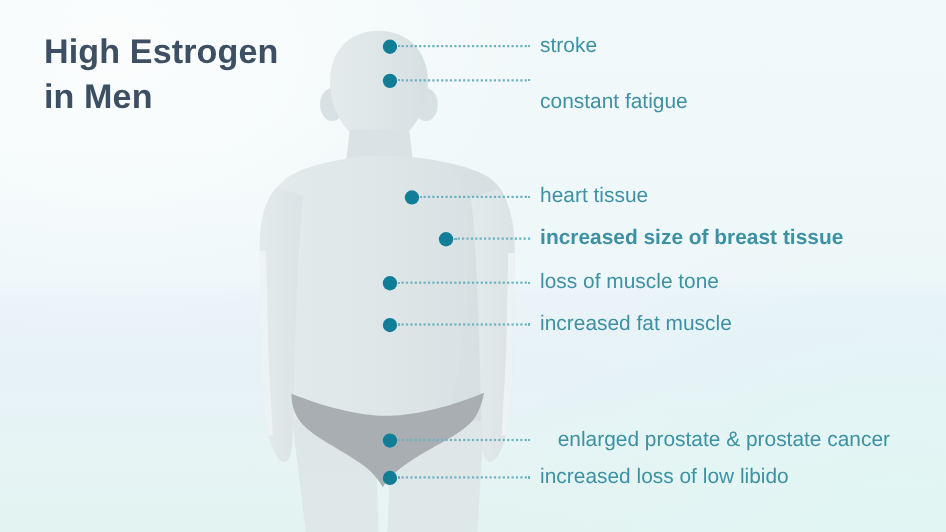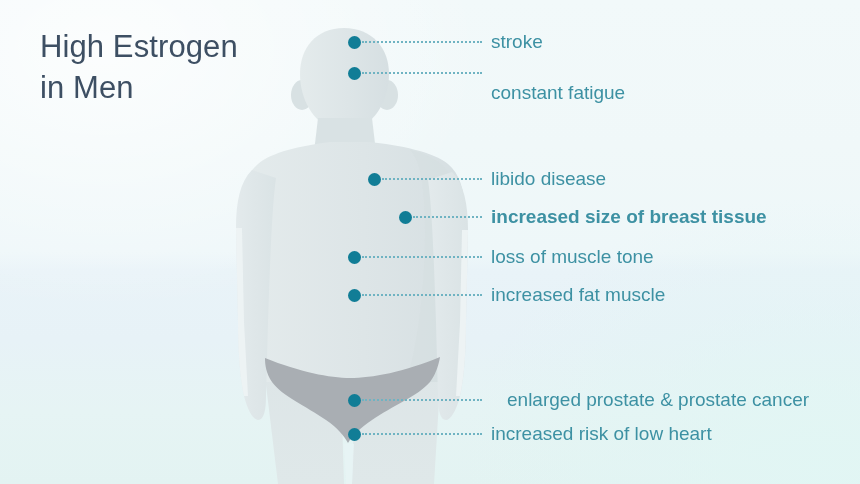--- a/index.html
+++ b/index.html
@@ -30,21 +30,21 @@
       radial-gradient(ellipse 620px 420px at 12% 10%, rgba(255,255,255,0.75) 0%, rgba(255,255,255,0) 62%),
       radial-gradient(ellipse 520px 380px at 95% 96%, rgba(225,246,244,0.9) 0%, rgba(225,246,244,0) 70%);
     pointer-events: none;
   }
   .title {
     position: absolute;
     left: 40px;
     top: 26px;
     color: #3d4f63;
     font-size: 31px;
-    font-weight: 400;
+    font-weight: 700;
     line-height: 1.33;
     letter-spacing: 0.1px;
     white-space: pre-line;
   }
   .figure-layer {
     position: absolute;
     left: 0;
     top: 0;
     width: 860px;
     height: 484px;
@@ -195,21 +195,21 @@
 
     <div class="callout" style="left: 0px; top: 73px;">
       <span class="dot" style="left: 348px;"></span>
       <span class="leader" style="left: 362px; width: 120px;"></span>
       <span class="lbl" style="left: 491px; margin-top: 20px;">constant fatigue</span>
     </div>
 
     <div class="callout" style="left: 0px; top: 179px;">
       <span class="dot" style="left: 368px;"></span>
       <span class="leader" style="left: 382px; width: 100px;"></span>
-      <span class="lbl" style="left: 491px;">libido disease</span>
+      <span class="lbl" style="left: 491px;">heart tissue</span>
     </div>
 
     <div class="callout" style="left: 0px; top: 217px;">
       <span class="dot" style="left: 399px;"></span>
       <span class="leader" style="left: 413px; width: 69px;"></span>
       <span class="lbl" style="left: 491px; font-weight: bold;">increased size of breast tissue</span>
     </div>
 
     <div class="callout" style="left: 0px; top: 257px;">
       <span class="dot" style="left: 348px;"></span>
@@ -225,17 +225,17 @@
 
     <div class="callout" style="left: 0px; top: 400px;">
       <span class="dot" style="left: 348px;"></span>
       <span class="leader" style="left: 362px; width: 120px;"></span>
       <span class="lbl" style="left: 507px;">enlarged prostate &amp; prostate cancer</span>
     </div>
 
     <div class="callout" style="left: 0px; top: 434px;">
       <span class="dot" style="left: 348px;"></span>
       <span class="leader" style="left: 362px; width: 120px;"></span>
-      <span class="lbl" style="left: 491px;">increased risk of low heart</span>
+      <span class="lbl" style="left: 491px;">increased loss of low libido</span>
     </div>
 
   </div>
 </div>
 
 </body></html>

